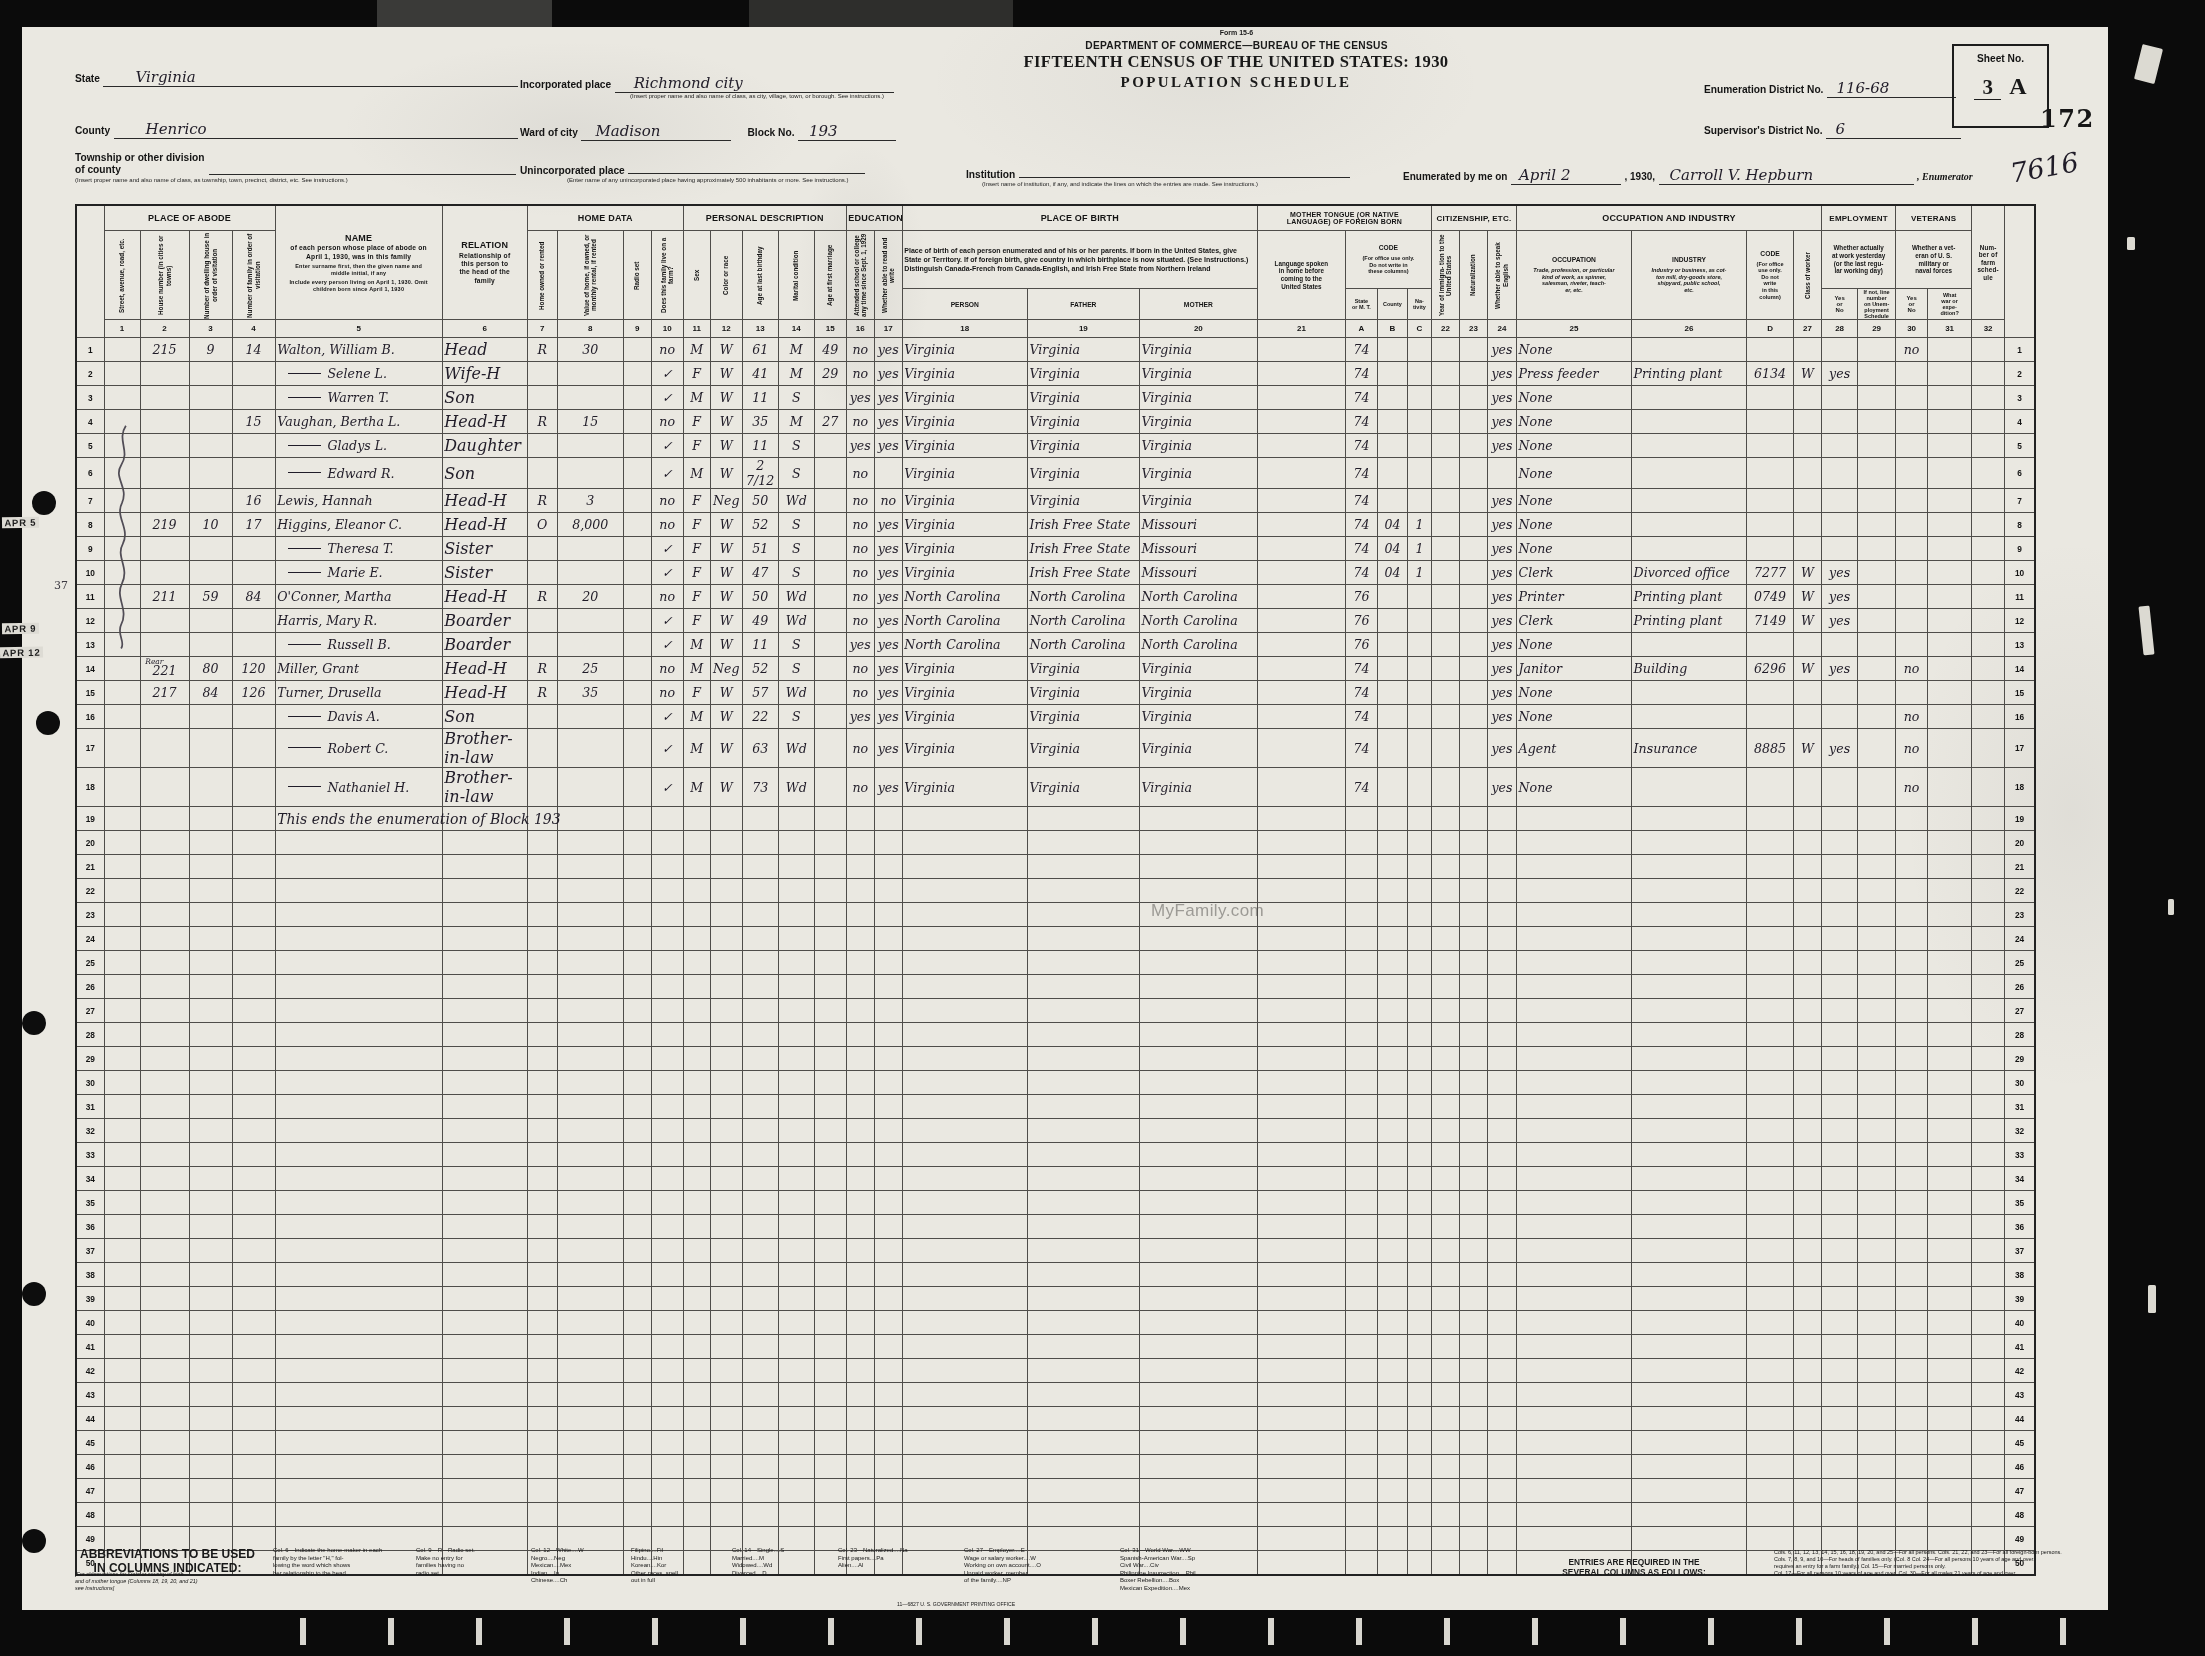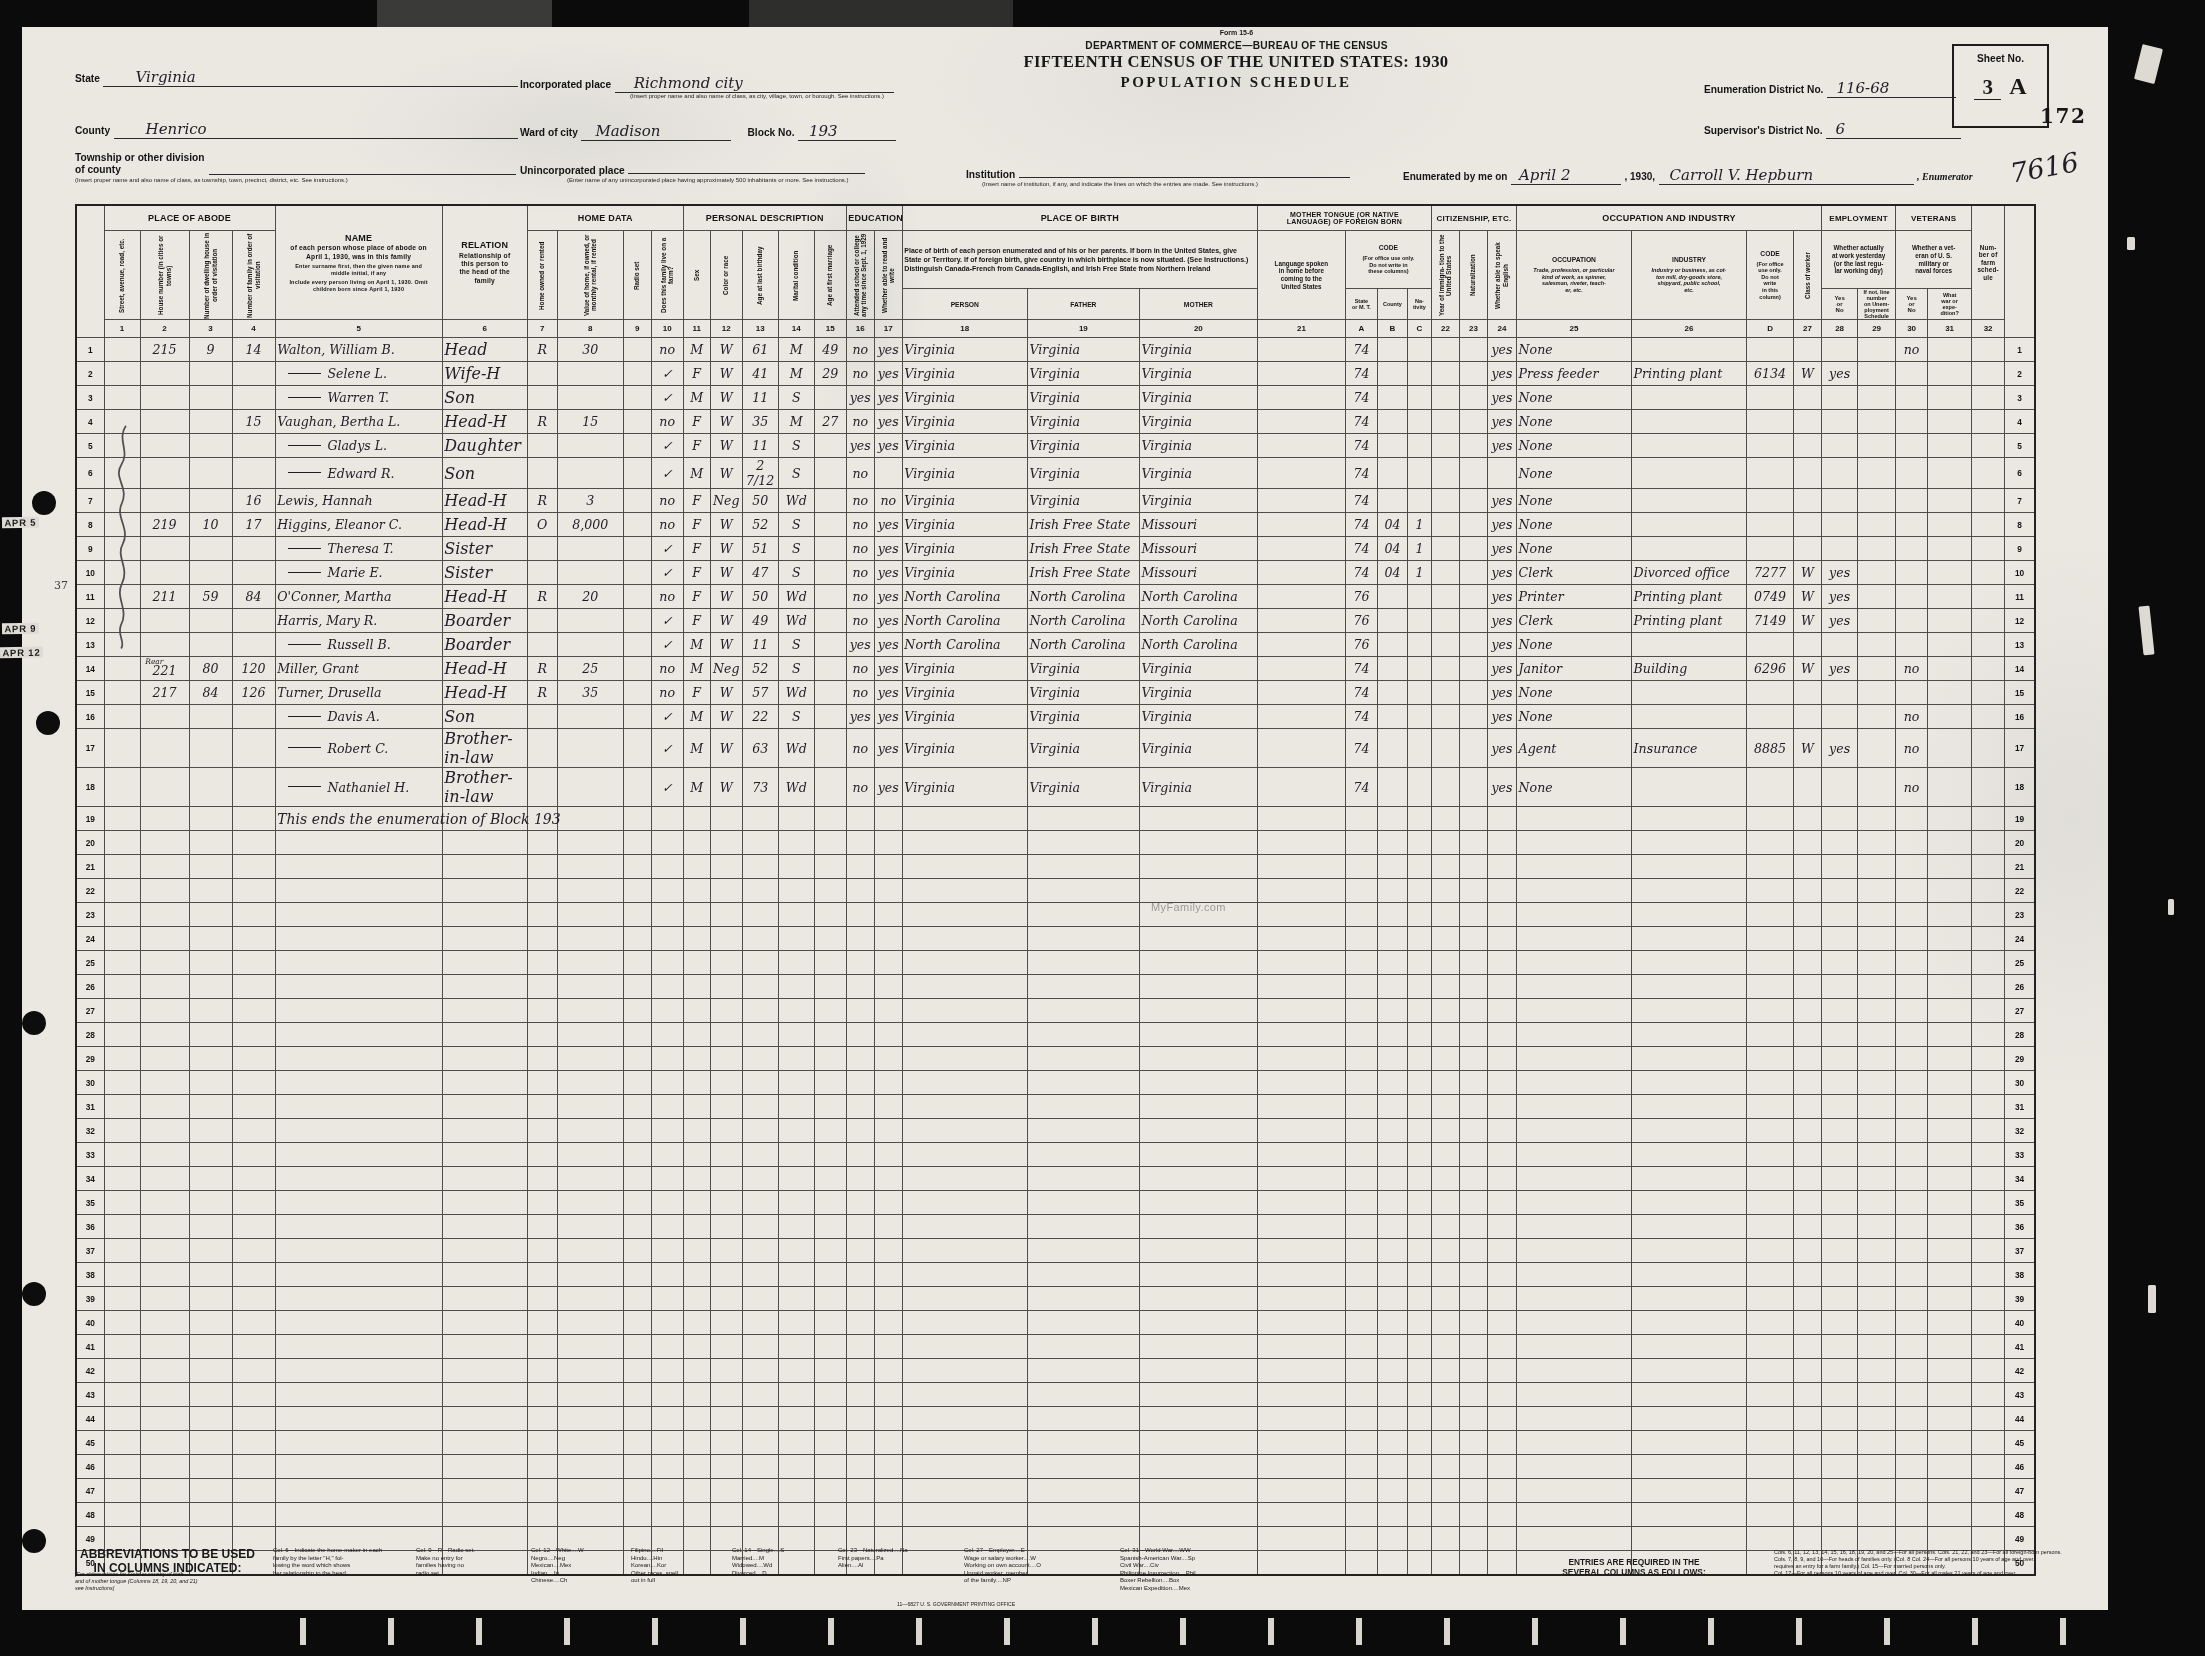--- a/index.html
+++ b/index.html
@@ -58,21 +58,21 @@
   td.gb{border-left:1.4px solid #2e2e2c;}
   th.gb{border-left:1.4px solid #2e2e2c;}
   .ditto{display:inline-block;width:33px;border-top:1.6px solid #201c28;margin:0 6.3px 3.2px 11px;
      vertical-align:middle;}
   .rownote{white-space:nowrap;position:relative;z-index:6;font-size:14px;}
   td .mini{font-size:7.5px;line-height:.9;display:block;margin-bottom:-2.4px;text-align:left;padding-left:3.2px;}
   
   .mstamp{position:absolute;font-size:9.5px;font-weight:bold;letter-spacing:0.8px;color:#1d1d1d;
      background:#dddbd4;padding:0 2.4px;transform:rotate(-1deg);}
   .pencil{position:absolute;font-family:"DejaVu Serif",serif;color:#3c3a42;}
-  .watermark{position:absolute;font-size:11px;color:#8f8d88;letter-spacing:0.4px;opacity:.85;}
+  .watermark{position:absolute;font-size:17px;color:#8f8d88;letter-spacing:0.4px;opacity:.85;}
   
   .legend{position:absolute;font-size:6px;line-height:1.25;color:#161616;white-space:pre-line;}
   .leg-title{font-weight:bold;font-size:12px;text-align:center;white-space:pre-line;}
   .svg-script{position:absolute;}
 </style>
 </head>
 <body>
 
 <div class="film-patch" style="left:377px;top:0;width:175px;height:27px;"></div>
 <div class="film-patch" style="left:749px;top:0;width:264px;height:27px;background:#2e2e2c;"></div>
@@ -148,21 +148,21 @@
     <span class="lbl" style="font-size:10px;font-style:italic;font-family:'Liberation Serif',serif;">, Enumerator</span>
   </div>
 
   <div class="sheetbox" style="left:1930px;top:17.3px;width:93px;height:80px;">
     <div class="lbl" style="margin-top:6.3px;font-size:10.2px;">Sheet No.</div>
     <div style="margin-top:9.5px;">
       <span style="font-family:'Liberation Serif',serif;font-weight:bold;font-size:21px;border-bottom:1.6px solid #1c1c1c;padding:0 8px;">3</span>
       <span style="font-family:'Liberation Serif',serif;font-weight:bold;font-size:24px;margin-left:4.7px;">A</span>
     </div>
   </div>
-  <div class="stamp" style="left:2018px;top:77px;font-size:20px;letter-spacing:1.6px;">172</div>
+  <div class="stamp" style="left:2018px;top:77px;font-size:24px;letter-spacing:1.6px;">172</div>
   <div class="hw" style="position:absolute;left:1988px;top:125px;font-size:27px;transform:rotate(-10deg);">7616</div>
 
   <div class="mstamp" style="left:-20.5px;top:490px;">APR 5</div>
   <div class="mstamp" style="left:-20.5px;top:596px;">APR 9</div>
   <div class="mstamp" style="left:-22px;top:620px;">APR 12</div>
   <div class="pencil" style="left:32px;top:552px;font-size:11px;">37</div>
 
   <svg class="svg-script" style="left:88px;top:394px;" width="27" height="229" viewBox="0 0 34 290">
     <path d="M20,6 C8,24 26,38 14,56 C4,72 24,84 15,104 C6,122 26,136 16,156 C7,172 25,186 15,206 C6,224 24,238 14,258 C8,270 20,280 14,288" fill="none" stroke="#2a2633" stroke-width="2.2" opacity="0.8"></path>
   </svg>

